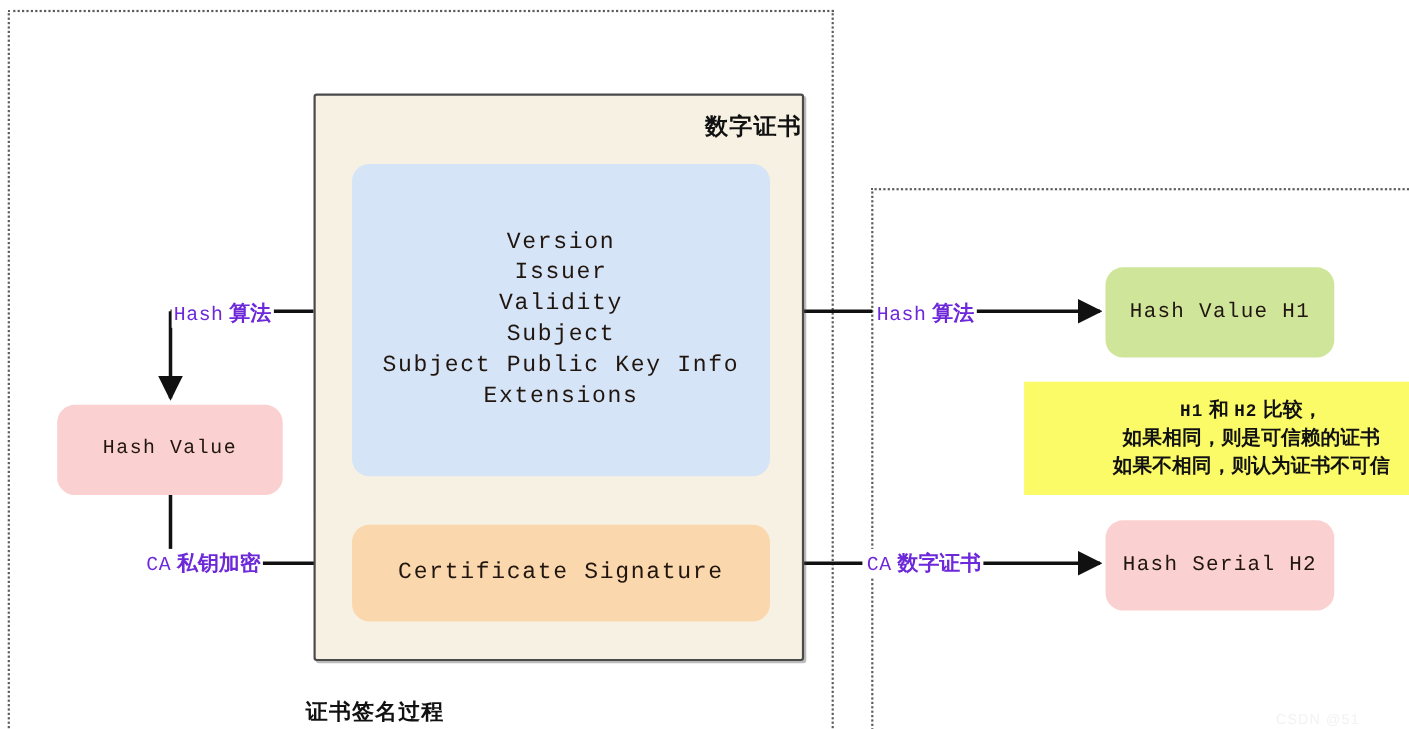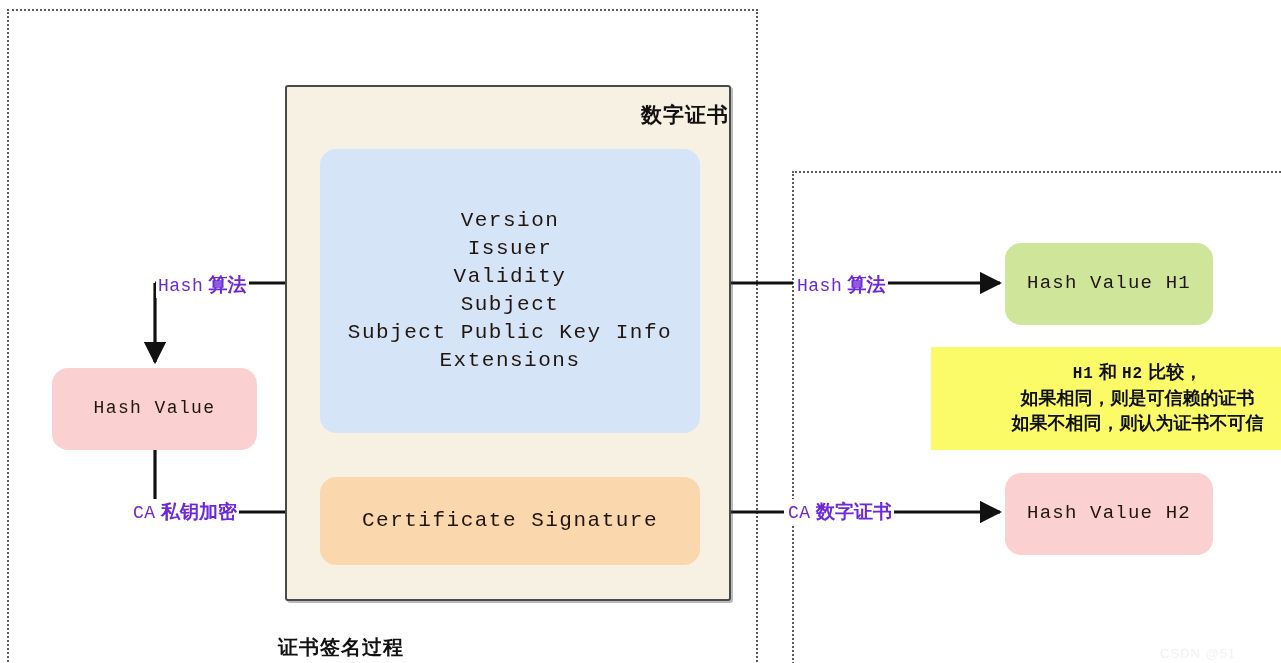--- a/index.html
+++ b/index.html
@@ -210,21 +210,21 @@
       <div class="field-line">Subject Public Key Info</div>
       <div class="field-line">Extensions</div>
     </div>
 
     <div class="block" id="cert-signature">Certificate Signature</div>
   </div>
 
   <div class="block" id="hash-value-box">Hash Value</div>
 
   <div class="block" id="h1-box">Hash Value H1</div>
-  <div class="block" id="h2-box">Hash Value H2</div>
+  <div class="block" id="h2-box">Hash Serial H2</div>
 
   <div id="compare-box">
     <div class="cmp-line-0">
       <span class="mono-inline">H1</span>
       <span>和</span>
       <span class="mono-inline">H2</span>
       <span>比较，</span>
     </div>
     <div>如果相同，则是可信赖的证书</div>
     <div>如果不相同，则认为证书不可信</div>

